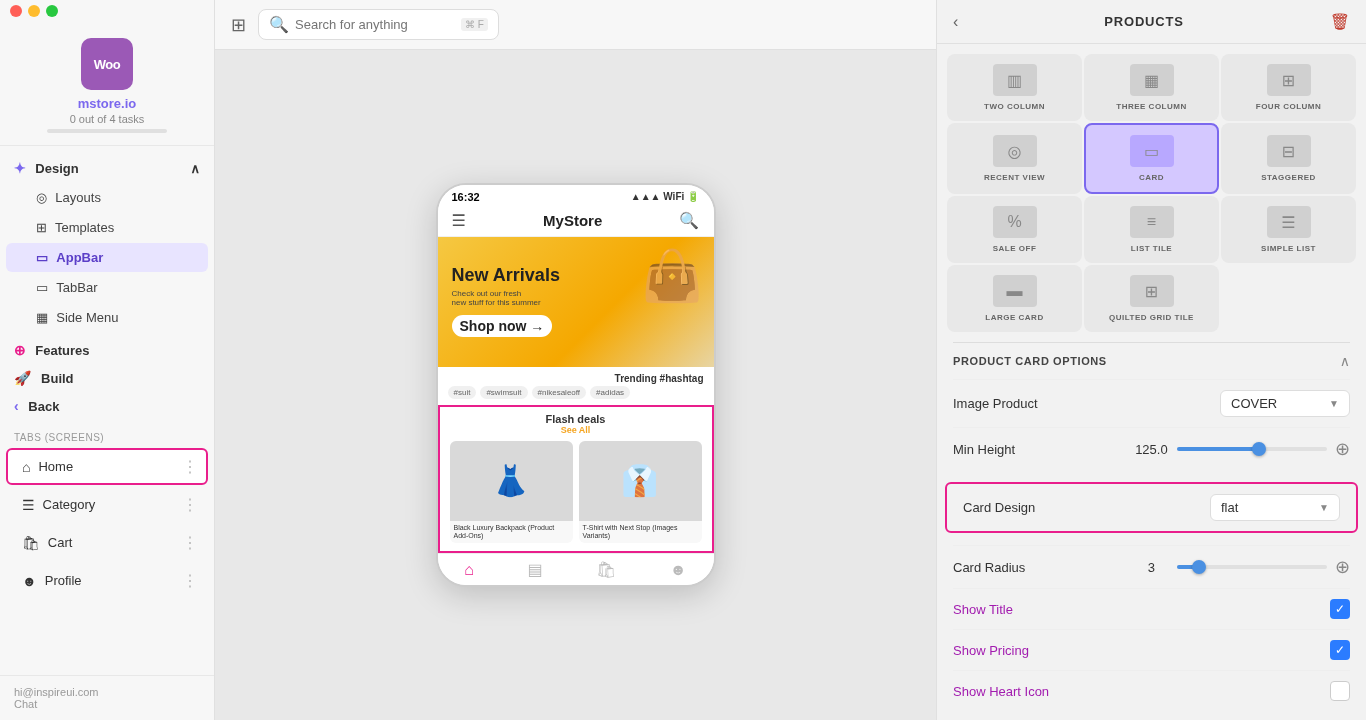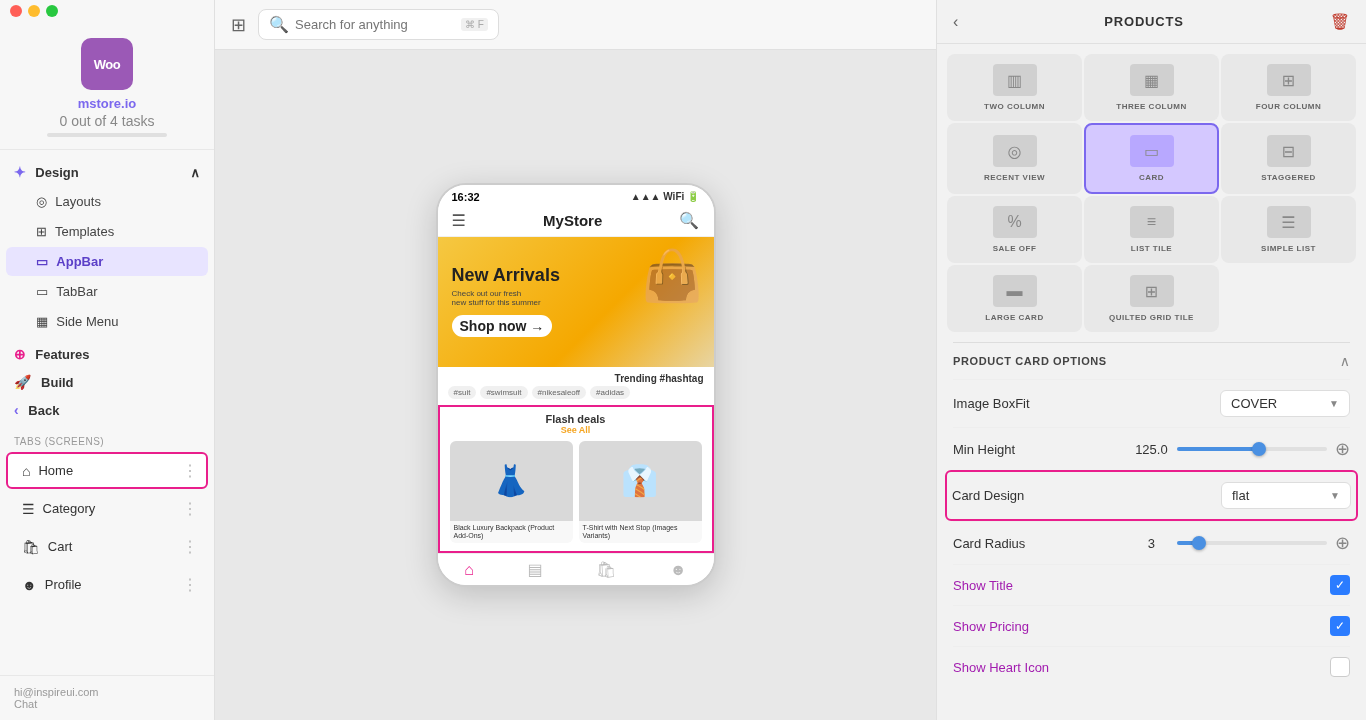--- a/index.html
+++ b/index.html
@@ -24,21 +24,21 @@
     }
     .logo-box {
       width: 52px; height: 52px;
       background: #9b59b6;
       border-radius: 10px;
       display: flex; align-items: center; justify-content: center;
       margin-bottom: 6px;
     }
     .logo-woo { color: white; font-weight: 900; font-size: 13px; letter-spacing: -0.5px; }
     .store-name { color: #7b68ee; font-size: 13px; font-weight: 600; }
-    .tasks-text { color: #888; font-size: 14px; margin-top: 2px; }
+    .tasks-text { color: #888; font-size: 11px; margin-top: 2px; }
     .progress-bar-outer { width: 120px; height: 4px; background: #e0e0e0; border-radius: 2px; margin-top: 4px; }
     .progress-bar-inner { width: 0%; height: 100%; background: #7b68ee; border-radius: 2px; }
 
     .sidebar-nav { padding: 8px 0; flex: 1; overflow-y: auto; }
     .nav-section-header {
       display: flex; align-items: center; justify-content: space-between;
       padding: 6px 14px;
       font-size: 13px; font-weight: 600; color: #333;
       cursor: pointer;
     }
@@ -322,22 +322,22 @@
       top: -5px;
       transform: translateX(-50%);
       box-shadow: 0 1px 3px rgba(0,0,0,0.3);
     }
     .slider-plus { color: #888; font-size: 18px; cursor: pointer; }
 
     
     .option-row.highlighted {
       border: 2px solid #e91e8c;
       border-radius: 6px;
-      padding: 10px 5px;
-      margin: 0 -8px;
+      padding: 10px 16px;
+      margin: 12px -8px;
     }
 
     .checkbox-row {
       display: flex; align-items: center; justify-content: space-between;
       padding: 10px 0;
       border-top: 1px solid #eee;
     }
     .checkbox-label { font-size: 13px; color: #a21caf; }
     .checkbox-blue {
       width: 20px; height: 20px;
@@ -595,21 +595,21 @@
     </div>
   </div>
 
   <div class="options-section">
     <div class="options-header">
       <span class="options-header-title">PRODUCT CARD OPTIONS</span>
       <span class="collapse-btn">∧</span>
     </div>
 
     <div class="option-row">
-      <span class="option-label">Image BoxFit</span>
+      <span class="option-label">Image Product</span>
       <div class="option-value-select">
         <span>COVER</span>
         <span class="select-arrow">▼</span>
       </div>
     </div>
 
     <div class="option-row">
       <span class="option-label">Min Height</span>
       <div class="slider-row">
         <span class="slider-value">125.0</span>

